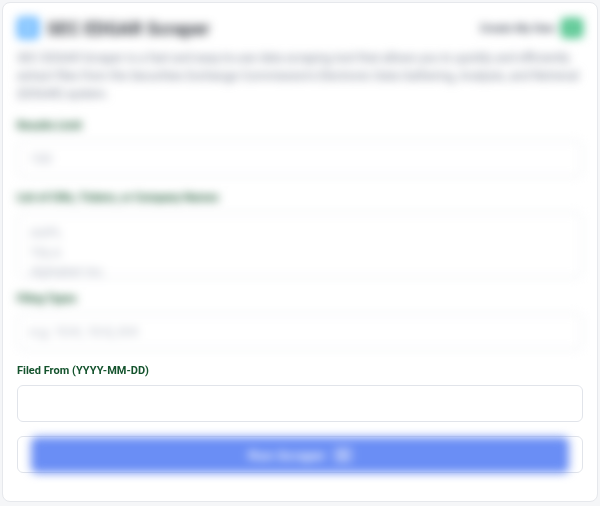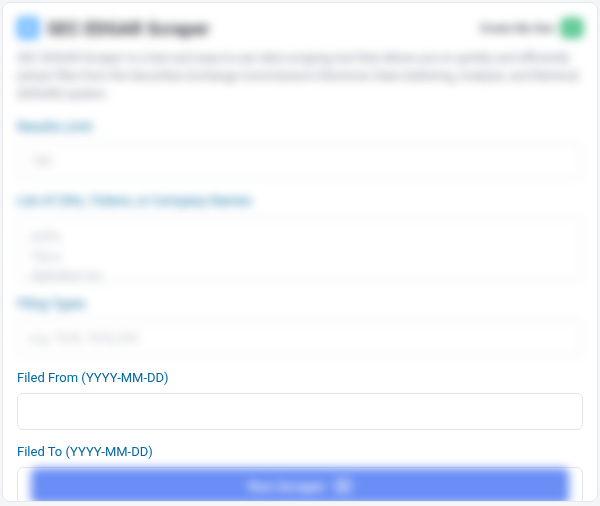--- a/index.html
+++ b/index.html
@@ -20,21 +20,21 @@
   .title { font-size: 18px; font-weight: 700; color: #3a3f47; }
   .cta-wrap { display: flex; align-items: center; gap: 6px; }
   .cta-label { font-size: 11px; font-weight: 700; color: #4c5462; }
   .cta-btn {
     width: 22px; height: 20px; background: #4cc38a; border-radius: 4px;
     display: flex; align-items: center; justify-content: center;
   }
   .cta-btn svg { width: 12px; height: 12px; fill: #fff; }
   .desc { font-size: 12px; color: #7a8292; line-height: 1.5; margin-bottom: 16px; }
   .field { margin-bottom: 14px; }
-  .field-label { font-size: 13px; color: #0369a1; margin-bottom: 8px; display: block; }
+  .field-label { font-size: 11px; color: #14532d; margin-bottom: 8px; display: block; font-weight: bold; }
   .input, .textarea {
     width: 100%; border: 1px solid #e1e4ea; border-radius: 6px;
     background: #fff; padding: 10px 12px; font-size: 13px; color: #333;
     font-family: inherit;
   }
   .input::placeholder, .textarea::placeholder { color: #aeb4c0; }
   .textarea { resize: none; height: 66px; line-height: 1.5; }
   .textarea-text { white-space: pre-line; color: #aeb4c0; font-size: 13px; }
   .run-btn {
     width: 100%; height: 36px; background: #6a8ef5; border: 0; border-radius: 6px;
@@ -97,21 +97,20 @@
     </div>
   </div>
 
   <div class="sharp">
     <div class="field">
       <label class="field-label">Filed From (YYYY-MM-DD)</label>
       <input class="input" type="text" value="" style="">
     </div>
 
     <div class="field">
-      <label class="field-label">Filed To (YYYY-MM-DD)</label>
       <input class="input" type="text" value="" style="">
     </div>
   </div>
 
   <div class="blurzone">
     <button class="run-btn">
       <span>Run Scraper</span>
       <span class="play">
         <svg viewBox="0 0 24 24">
             <path d="M8 5v14l11-7z"></path>

